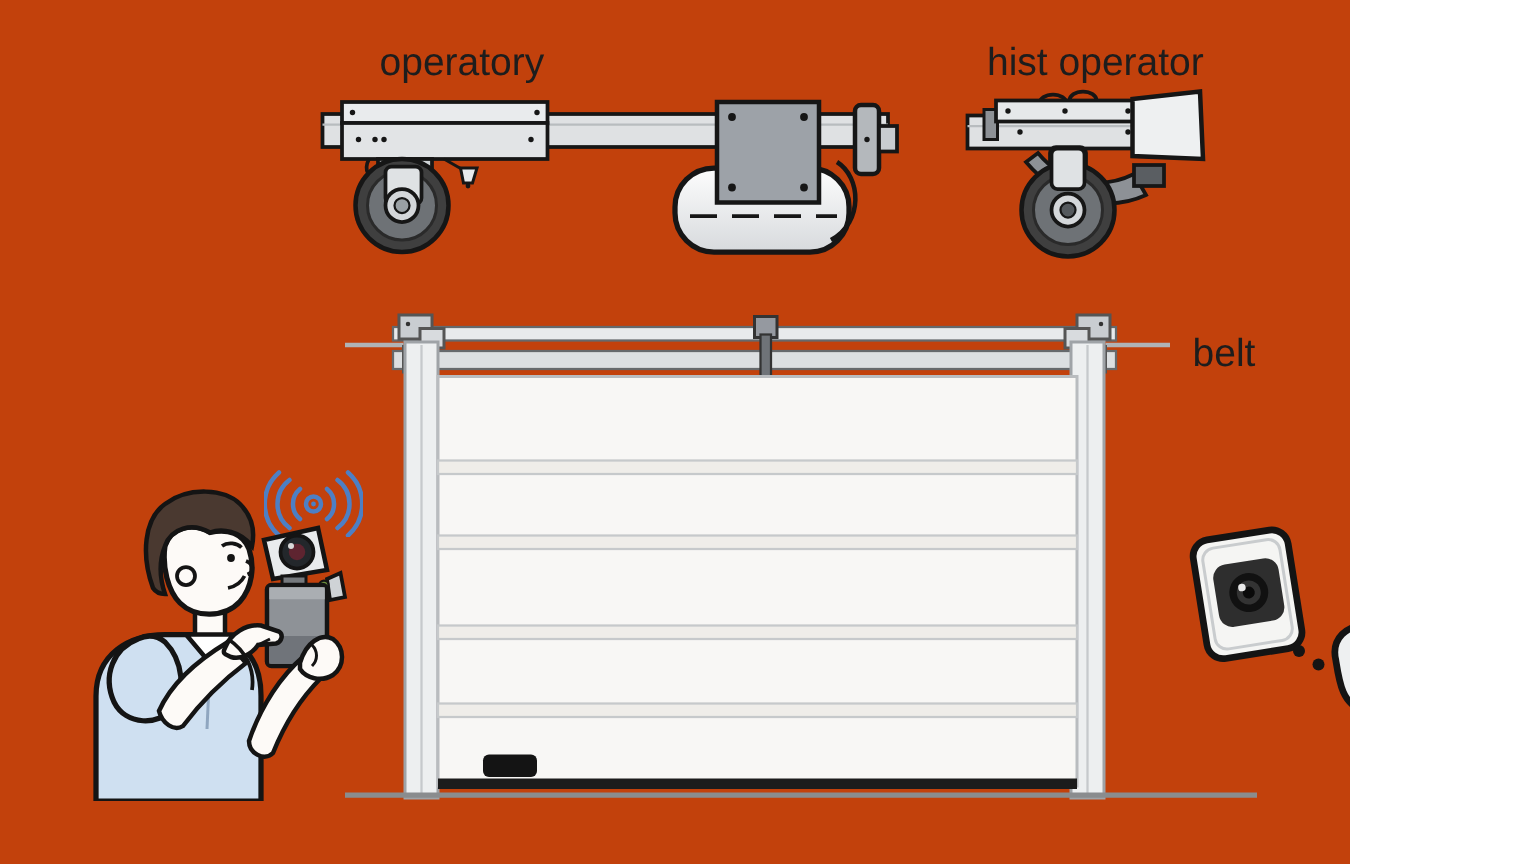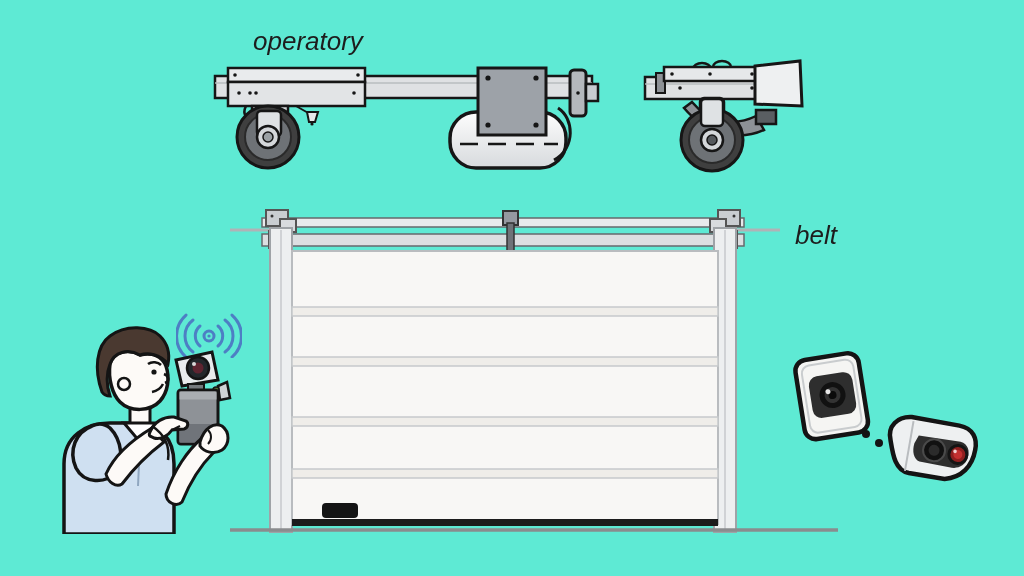--- a/index.html
+++ b/index.html
@@ -1,38 +1,38 @@
 <!DOCTYPE html>
 <html><head>
 <meta charset="utf-8">
 <style>
   html,body{margin:0;padding:0;}
   #canvas{
     position:relative;
-    width:1024px;height:576px;
-    background:#5eead4;
+    width:900px;height:576px;
+    background:#c2410c;
     overflow:hidden;
     font-family:"Liberation Sans", sans-serif;
-    font-style:italic;
   }
   .label{
     position:absolute;
     color:#1d1d1d;
     font-size:26px;
     letter-spacing:0px;
     white-space:nowrap;
   }
   .abs{position:absolute;}
 </style>
 </head>
 <body>
 
 <div id="canvas">
 
   <div class="label" style="left:253px;top:26px;">operatory</div>
+  <div class="label" style="left:658px;top:26px;">hist operator</div>
 
   <div class="label" style="left:795px;top:220px;">belt</div>
 
   <svg class="abs" style="left:212px;top:60px;" width="392" height="118" viewBox="0 0 392 118">
     <defs>
       <linearGradient id="motorGrad" x1="0" y1="0" x2="0" y2="1">
         <stop offset="0" stop-color="#fdfdfd"></stop>
           <stop offset="1" stop-color="#d7dadd"></stop>
       </linearGradient>
     </defs>

